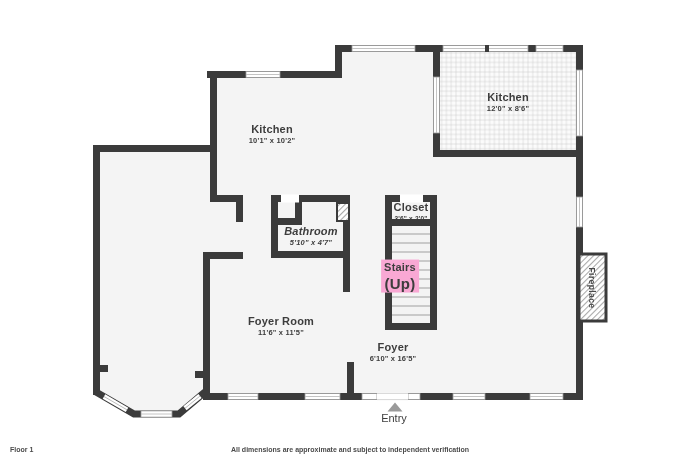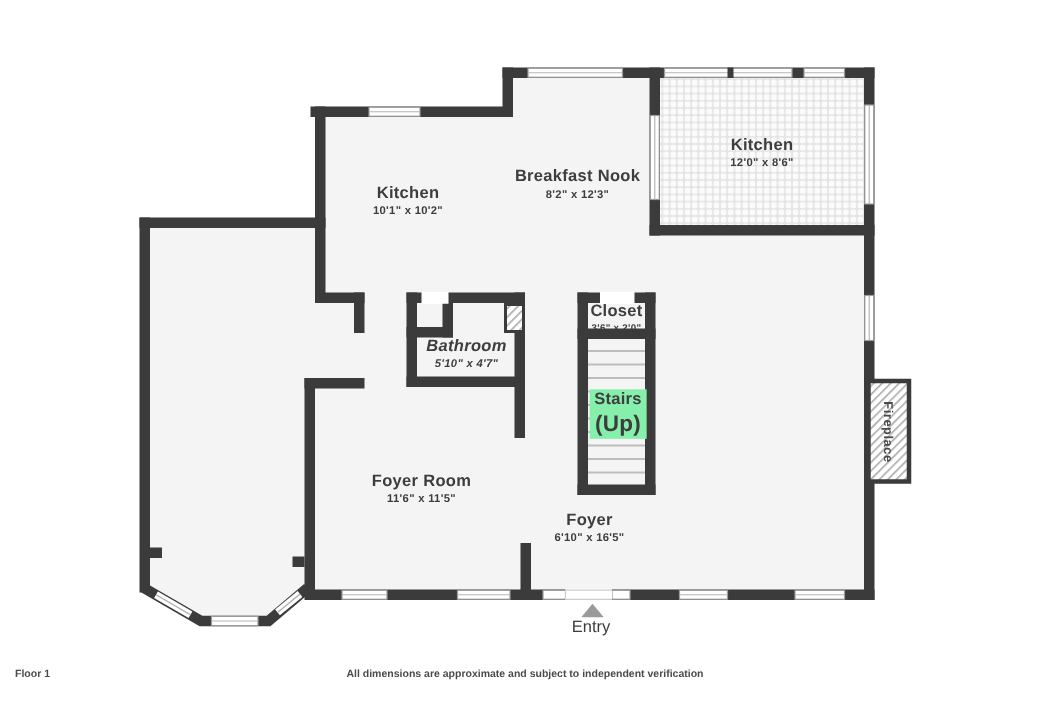--- a/index.html
+++ b/index.html
@@ -10,21 +10,21 @@
   .room-label .name{display:block;font-size:11px;font-weight:700;letter-spacing:.2px;}
   .room-label .dims{display:block;font-size:7.5px;font-weight:700;margin-top:1px;letter-spacing:.2px;}
   .room-kitchen{left:272px;top:134px;}
   .room-breakfast{left:385px;top:123px;}
   .room-sunroom{left:508px;top:102px;}
   .room-sitting{left:153px;top:274px;}
   .room-bathroom{left:311px;top:236px;font-style:italic;}
   .room-closet{left:411px;top:212px;}
   .room-closet .name{font-size:11px;}
   .room-closet .dims{font-size:6.5px;}
-  .room-stairs{left:412px;top:276px;background:#86efac;padding:1px 3px;}
+  .room-stairs{left:400px;top:276px;background:#f9a8d4;padding:1px 3px;}
   .room-stairs .dims{font-size:15px;}
   .room-living{left:508px;top:274px;}
   .room-dining{left:281px;top:326px;}
   .room-foyer{left:393px;top:352px;}
   .entry-label{position:absolute;left:394px;top:418px;transform:translate(-50%,-50%);font-size:11px;font-weight:400;color:#3d3d3d;}
   .fireplace-label{position:absolute;left:592px;top:288px;transform:translate(-50%,-50%);writing-mode:vertical-rl;font-size:8.5px;font-weight:600;color:#4a4a4a;letter-spacing:.4px;}
   .footer-left{position:absolute;left:10px;top:446px;font-size:7px;font-weight:700;color:#4a4a4a;}
   .footer-center{position:absolute;left:0;right:0;top:446px;text-align:center;font-size:7px;font-weight:700;color:#4a4a4a;}
 </style>
 </head>
@@ -151,24 +151,20 @@
 
     <rect x="579" y="254" width="27" height="67" fill="url(#hatch)" stroke="#3b3b3b" stroke-width="3"></rect>
 
     <polygon points="395,402.5 387.5,411.5 402.5,411.5" fill="#9a9a9a"></polygon>
   </svg>
 
   <div class="room-label room-kitchen">
     <span class="name">Kitchen</span>
     <span class="dims">10'1" x 10'2"</span>
   </div>
-  <div class="room-label room-breakfast">
-    <span class="name">Breakfast Nook</span>
-    <span class="dims">8'2" x 12'3"</span>
-  </div>
   <div class="room-label room-sunroom">
     <span class="name">Kitchen</span>
     <span class="dims">12'0" x 8'6"</span>
   </div>
   <div class="room-label room-bathroom">
     <span class="name">Bathroom</span>
     <span class="dims">5'10" x 4'7"</span>
   </div>
   <div class="room-label room-closet">
     <span class="name">Closet</span>

